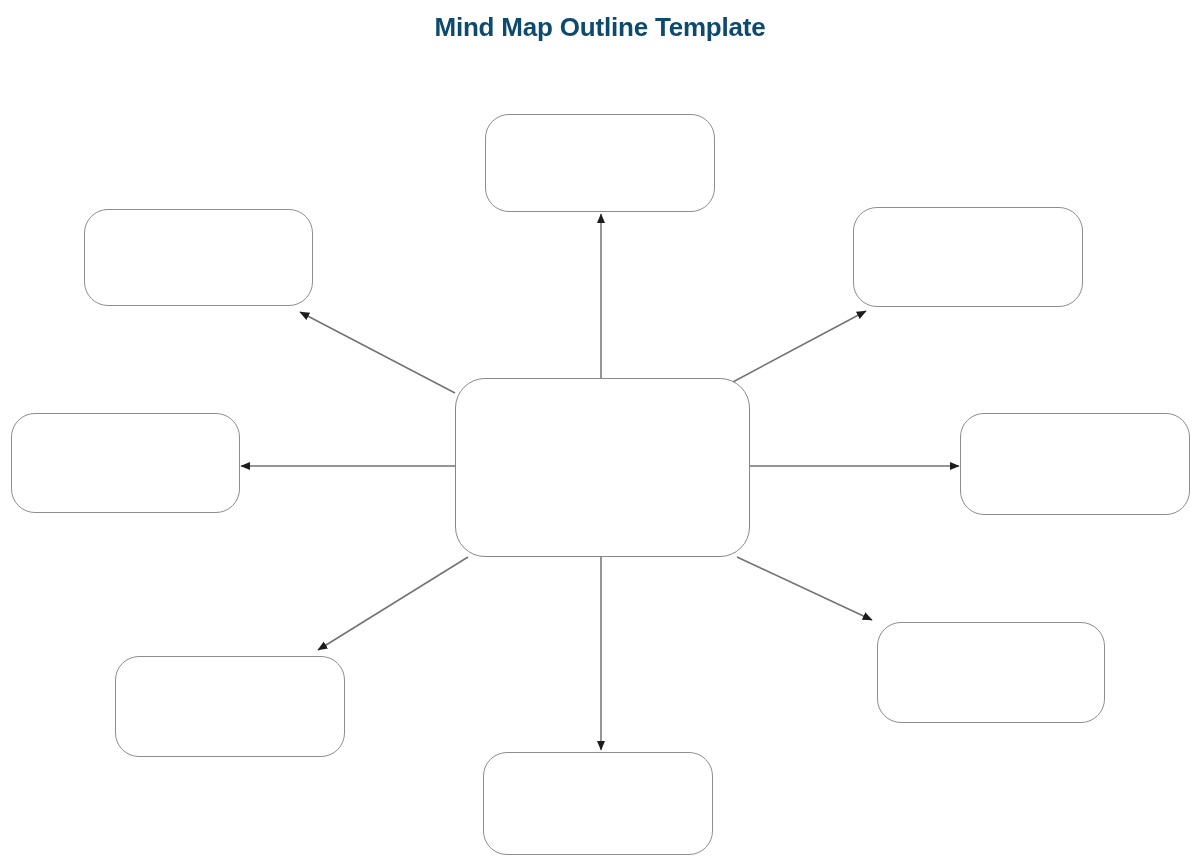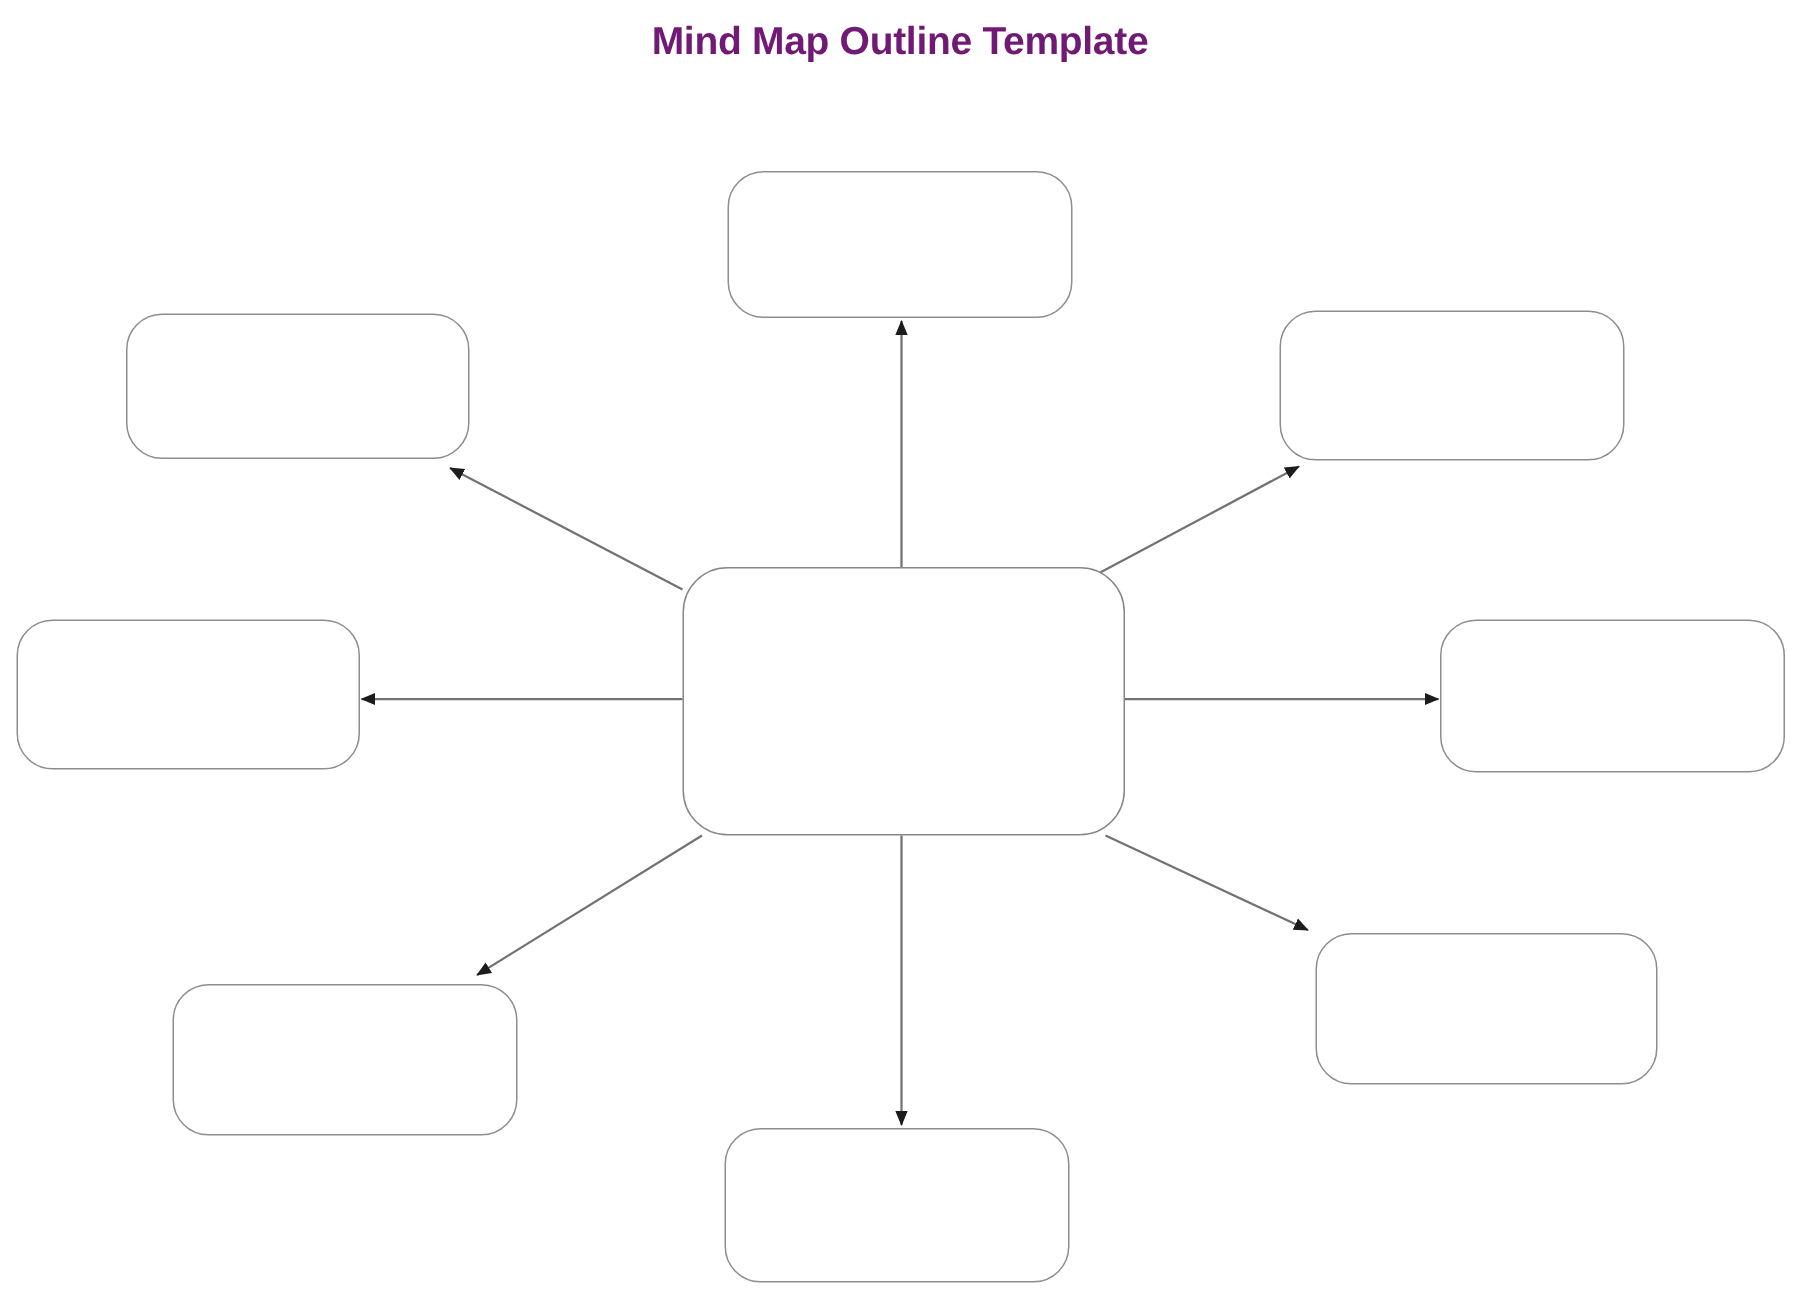--- a/index.html
+++ b/index.html
@@ -21,21 +21,21 @@
   #page-title {
     position: absolute;
     left: 0;
     top: 12px;
     width: 1200px;
     text-align: center;
     font-family: "Liberation Sans", sans-serif;
     font-size: 26px;
     font-weight: bold;
     letter-spacing: -0.2px;
-    color: #701a75;
+    color: #0c4a6e;
     white-space: nowrap;
   }
   #connectors {
     position: absolute;
     left: 0;
     top: 0;
     width: 1200px;
     height: 864px;
     pointer-events: none;
   }

